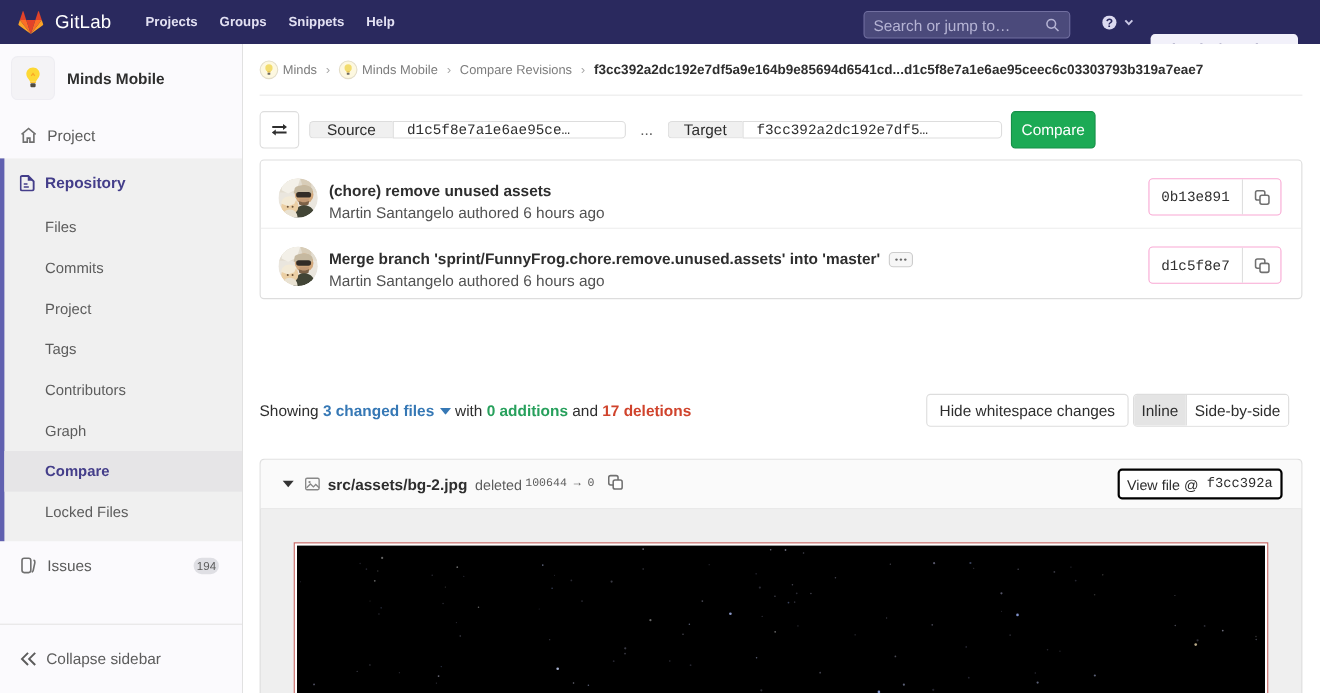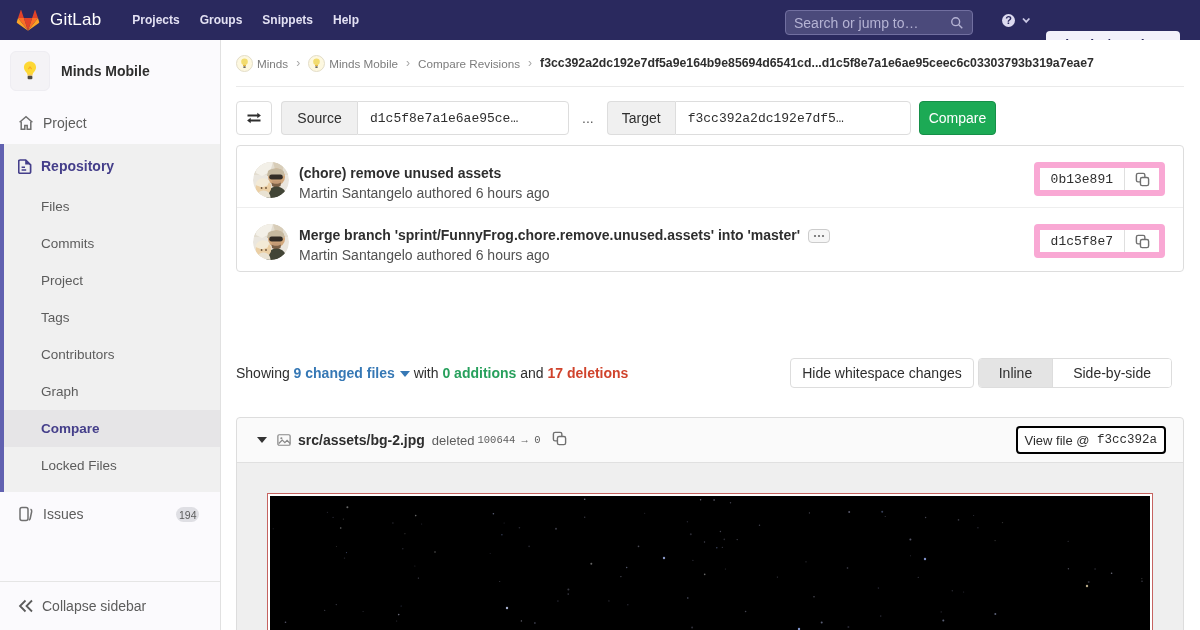--- a/index.html
+++ b/index.html
@@ -25,60 +25,60 @@
 .proj-avatar { width:40px; height:40px; border-radius:6px; background:#f4f3f6; border:1px solid #eeedf2; display:flex; align-items:center; justify-content:center; }
 .ctx-title { font-size:14px; font-weight:700; color:#2e2e2e; margin-left:11px; }
 .sb-item { height:44px; display:flex; align-items:center; padding-left:18px; color:#5c5c5c; font-size:14px; }
 .sb-item svg { margin-right:9px; }
 .sb-section { background:#f0f0f0; border-left:4px solid #6161b0; }
 .sb-section .sb-item { padding-left:14px; }
 .sb-section .head { color:#443e8a; font-weight:700; }
 .sub-item { height:37px; display:flex; align-items:center; padding-left:37px; color:#5c5c5c; font-size:13.5px; }
 .sub-item.active { background:#e6e5e7; color:#443e8a; font-weight:700; }
 .sb-badge { position:absolute; right:21px; top:15px; background:#dfdfe4; color:#5c5c5c; font-size:10.5px; border-radius:8px; padding:1.5px 2.5px; }
-.sb-footer { position:absolute; left:0; bottom:0; width:220px; height:49px; border-top:1px solid #e5e5e5; display:flex; align-items:center; padding-left:18px; color:#5c5c5c; font-size:14px; }
+.sb-footer { position:absolute; left:0; bottom:0; width:220px; height:63px; border-top:1px solid #e5e5e5; display:flex; align-items:center; padding-left:18px; color:#5c5c5c; font-size:14px; }
 
 
 .main { position:absolute; left:221px; top:40px; width:979px; height:590px; background:#fff; }
 .breadcrumbs { position:absolute; left:15px; top:0; width:948px; height:47px; border-bottom:1px solid #eaeaea; display:flex; align-items:center; font-size:11.7px; color:#7c7c7c; }
 .bc-avatar { width:17px; height:17px; border-radius:50%; border:1px solid #e3ddc8; background:#fdf8e0; display:inline-flex; align-items:center; justify-content:center; margin-right:4px; }
 .bc-sep { color:#a7a7a7; margin:0 8px; font-size:12px; }
 .bc-sha { font-weight:700; color:#2e2e2e; font-size:12.3px; }
 
 
 .cform { position:absolute; left:15px; top:61px; display:flex; align-items:center; }
 .swap-btn { width:36px; height:34px; border:1px solid #ddd; border-radius:4px; background:#fff; display:flex; align-items:center; justify-content:center; }
-.igroup { display:flex; height:34px; }
+.igroup { display:flex; height:16px; }
 .igroup .lbl { background:#f0f0f0; border:1px solid #ddd; border-right:0; border-radius:4px 0 0 4px; display:flex; align-items:center; justify-content:center; font-size:14px; color:#2e2e2e; }
 .igroup .inp { background:#fff; border:1px solid #ddd; border-radius:0 4px 4px 0; display:flex; align-items:center; padding:0 12px; font-family:"Liberation Mono",monospace; font-size:13px; color:#2e2e2e; }
 .dots { color:#5c5c5c; margin:0 13px; }
 .btn-green { height:34px; background:#1caa55; border:1px solid #168f48; border-radius:4px; color:#fff; font-size:14px; display:flex; align-items:center; padding:0 9px; margin-left:8px; }
 
 
 .panel { position:absolute; left:15px; top:105px; width:948px; border:1px solid #ddd; border-radius:4px; background:#fff; }
 .panel-head { background:#fafafa; border-bottom:1px solid #e5e5e5; border-radius:4px 4px 0 0; padding:18px 18px 11px; font-size:14px; color:#2e2e2e; }
 .commit-row { display:flex; padding:16px 18px 6px 16px; }
 .commit-row + .commit-row { border-top:1px solid #eee; padding-bottom:8px; }
 .c-avatar { width:36px; height:36px; border-radius:50%; overflow:hidden; flex:none; }
 .c-body { margin-left:10px; flex:1; margin-top:2px; }
 .c-title { font-weight:700; font-size:14px; color:#2e2e2e; line-height:18px; }
 .c-sub { font-size:14px; color:#525252; margin-top:3px; line-height:16px; }
 .ellip-btn { display:inline-flex; align-items:center; justify-content:center; width:22px; height:14px; border:1px solid #ccc; border-radius:4px; background:#f6f6f6; vertical-align:2px; margin-left:8px; }
-.sha-group { display:flex; height:34px; border:6px solid #f9a8d4; border-radius:4px; background:#fff; flex:none; margin-top:0; }
+.sha-group { display:flex; height:34px; border:1px solid #f9a8d4; border-radius:4px; background:#fff; flex:none; margin-top:0; }
 .sha-group .sha { display:flex; align-items:center; padding:0 11px; font-family:"Liberation Mono",monospace; font-size:13px; color:#2e2e2e; border-right:1px solid #dfdfdf; }
 .sha-group .cpy { display:flex; align-items:center; justify-content:center; width:34px; }
 
 
 .stats { position:absolute; left:15px; top:318px; width:948px; height:30px; font-size:14px; display:flex; align-items:center; }
 .stats .blue { color:#3678b5; font-weight:700; }
 .stats .green { color:#27a05c; font-weight:700; }
 .stats .red { color:#d0432c; font-weight:700; }
 .btn-white { height:30px; background:#fff; border:1px solid #ddd; border-radius:4px; display:flex; align-items:center; padding:0 11px; font-size:14px; color:#2e2e2e; }
 .seg-group { display:flex; height:30px; border:1px solid #ddd; border-radius:4px; overflow:hidden; }
-.seg { display:flex; align-items:center; padding:0 20px; font-size:14px; background:#fff; }
+.seg { display:flex; align-items:center; padding:0 7px; font-size:14px; background:#fff; }
 .seg.active { background:#e4e4e4; }
 .seg + .seg { border-left:1px solid #ddd; }
 
 
 .filebox { position:absolute; left:15px; top:377px; width:948px; height:260px; border:1px solid #ddd; border-radius:4px 4px 0 0; background:#efefef; }
 .file-head { height:45px; background:#fafafa; border-bottom:1px solid #e0e0e0; border-radius:4px 4px 0 0; display:flex; align-items:center; padding:0 17px 0 12px; }
 .caret-down { width:0; height:0; border-left:5px solid transparent; border-right:5px solid transparent; border-top:6px solid #333; margin:0 10px 0 8px; }
 .fname { font-weight:700; font-size:14px; color:#2e2e2e; margin-left:7px; }
 .fdel { color:#5c5c5c; font-size:13px; margin-left:7px; }
 .fmode { color:#5c5c5c; font-family:"Liberation Mono",monospace; font-size:10.5px; margin-left:3px; }
@@ -310,21 +310,21 @@
               <rect x="1.5" y="1.5" width="9" height="9" rx="1.8"></rect>
               <rect x="5.8" y="5.8" width="8.7" height="8.7" rx="1.8" fill="#fff"></rect>
             </svg>
           </div>
       </div>
     </div>
   </div>
 
   <div class="stats">
     <span>Showing&nbsp;</span>
-      <span class="blue">9 changed files</span>
+      <span class="blue">3 changed files</span>
     <svg width="10" height="6" viewBox="0 0 10 6" style="margin:2px 0 0 5px">
         <path d="M0 0h10L5 6z" fill="#3678b5"></path>
       </svg>
     <span>&nbsp;with&nbsp;</span>
       <span class="green">0 additions</span>
       <span>&nbsp;and&nbsp;</span>
       <span class="red">17 deletions</span>
     <div style="margin-left:auto; display:flex;">
       <div class="btn-white">Hide whitespace changes</div>
       <div class="seg-group" style="margin-left:4px; margin-right:12px">

